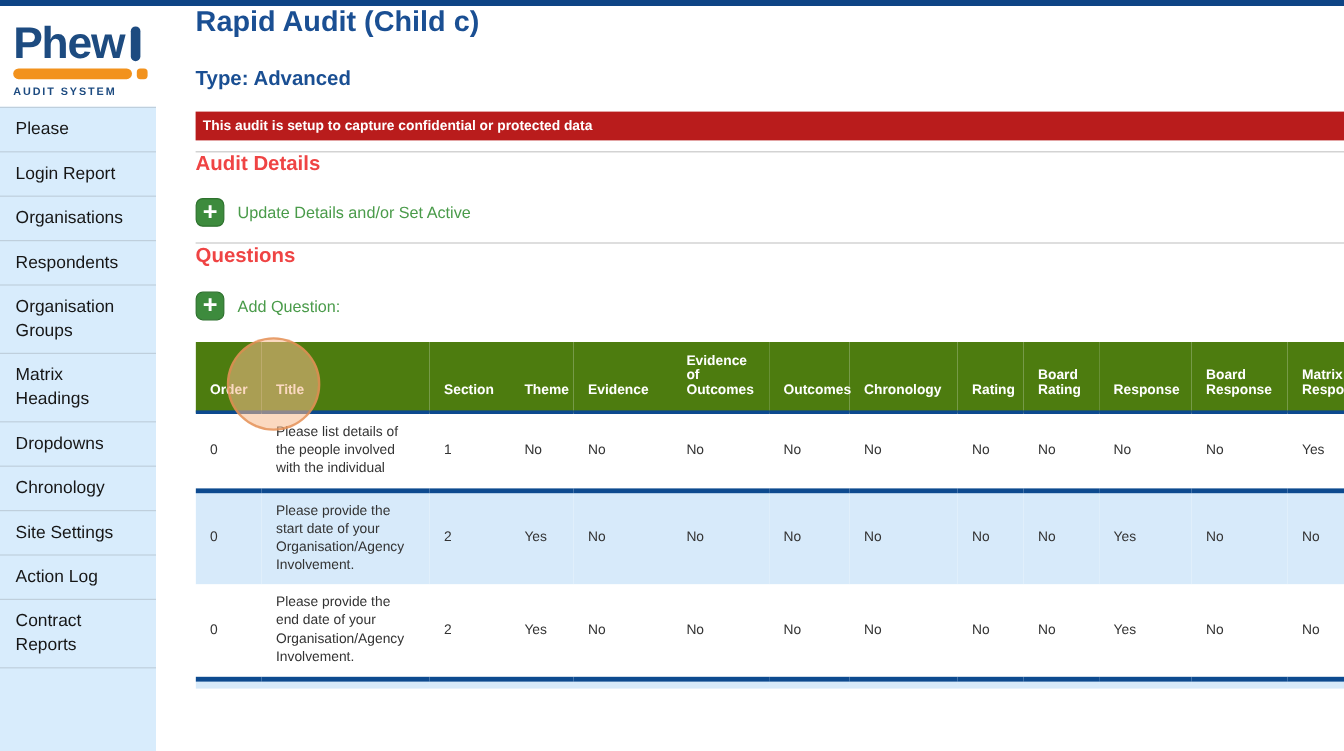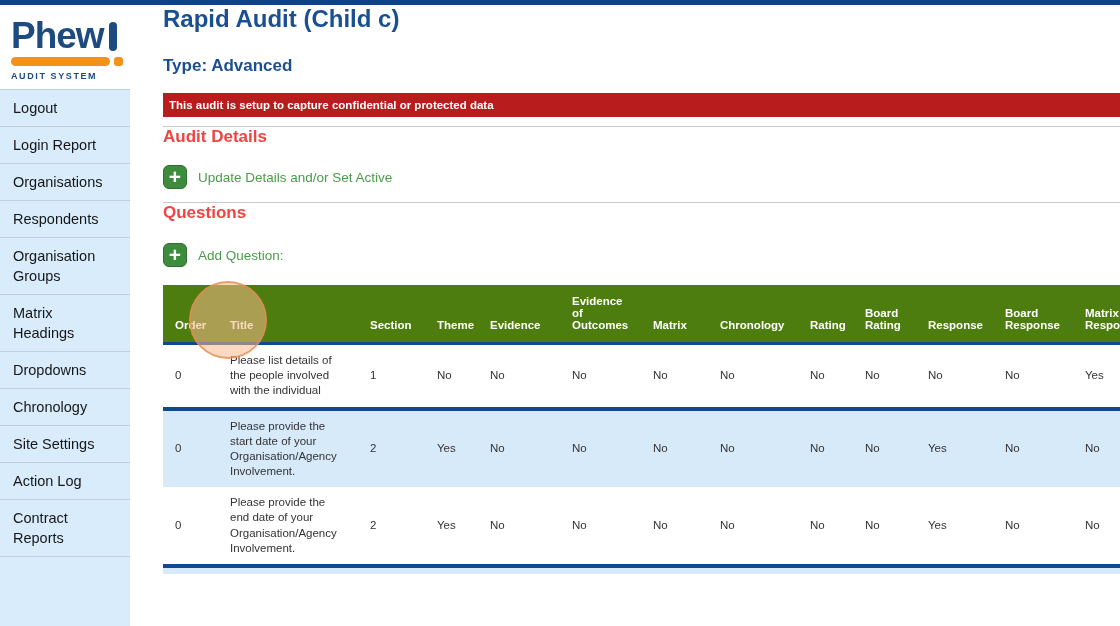--- a/index.html
+++ b/index.html
@@ -66,21 +66,21 @@
       <span class="logo-word">Phew</span>
       <span class="logo-stem"></span>
     </div>
     <div class="logo-bar-row">
       <span class="logo-bar"></span>
       <span class="logo-dot"></span>
     </div>
     <div class="logo-sub">AUDIT SYSTEM</div>
   </div>
   <div class="menu">
-    <div class="menu-item">Logout</div>
+    <div class="menu-item">Please</div>
     <div class="menu-item">Login Report</div>
     <div class="menu-item">Organisations</div>
     <div class="menu-item">Respondents</div>
     <div class="menu-item">Organisation Groups</div>
     <div class="menu-item">Matrix Headings</div>
     <div class="menu-item">Dropdowns</div>
     <div class="menu-item">Chronology</div>
     <div class="menu-item">Site Settings</div>
     <div class="menu-item">Action Log</div>
     <div class="menu-item">Contract Reports</div>
@@ -125,21 +125,21 @@
         <col style="width:90px">
       </colgroup>
       <thead>
         <tr>
           <th>Order</th>
           <th>Title</th>
           <th>Section</th>
           <th>Theme</th>
           <th>Evidence</th>
           <th>Evidence of Outcomes</th>
-          <th>Matrix</th>
+          <th>Outcomes</th>
           <th>Chronology</th>
           <th>Rating</th>
           <th>Board Rating</th>
           <th>Response</th>
           <th>Board Response</th>
           <th>Matrix Response</th>
         </tr>
       </thead>
       <tbody>
         <tr>

